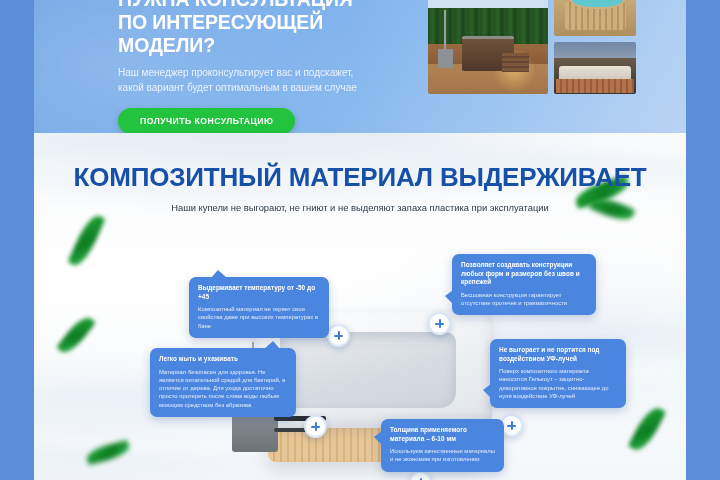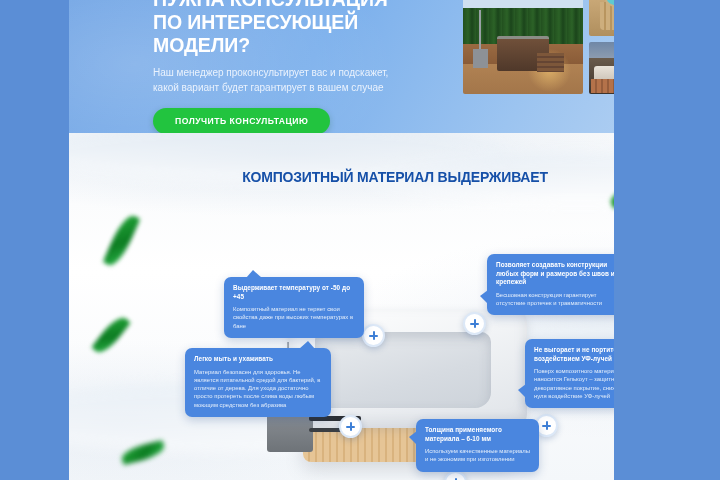--- a/index.html
+++ b/index.html
@@ -4,22 +4,22 @@
 <title>Композитный материал — лендинг</title>
 <style>
   html,body{margin:0;padding:0;}
   body{
     width:720px;height:480px;overflow:hidden;
     background:#5b8ed6;
     font-family:"Liberation Sans","DejaVu Sans",sans-serif;
     -webkit-font-smoothing:antialiased;
   }
   .page{
-    position:absolute;left:34px;top:0;width:545px;height:480px;
-    overflow:hidden;background:#404040;margin-left:35px;
+    position:absolute;left:34px;top:0;width:652px;height:480px;
+    overflow:hidden;background:#404040;
   }
 
   
   .banner{
     position:absolute;left:0;top:0;width:652px;height:133px;
     background:linear-gradient(120deg,#6fa3e4 0%,#7cb0ec 38%,#9cc4f0 70%,#b9d4f3 100%);
     overflow:hidden;
   }
   .banner:before{
     content:"";position:absolute;left:-60px;top:-40px;width:420px;height:260px;
@@ -97,21 +97,21 @@
     background:linear-gradient(135deg,#23a83a,#0d7c22 55%,#2bb84a);}
   .lf1{left:44px;top:80px;width:17px;height:55px;transform:rotate(24deg);}
   .lf2{left:34px;top:180px;width:16px;height:44px;transform:rotate(38deg);}
   .lf3{left:540px;top:50px;width:56px;height:18px;transform:rotate(-18deg);}
   .lf4{left:556px;top:68px;width:44px;height:16px;transform:rotate(22deg);filter:blur(2.6px);}
   .lf5{left:604px;top:272px;width:18px;height:48px;transform:rotate(28deg);}
   .lf6{left:52px;top:312px;width:44px;height:15px;transform:rotate(-14deg);filter:blur(2.4px);}
 
   .heading{position:absolute;left:0;top:32px;width:652px;text-align:center;}
   .heading h2{
-    margin:0;color:#1650a8;font-weight:bold;font-size:14px;line-height:25px;
+    margin:0;color:#1650a8;font-weight:bold;font-size:26px;line-height:25px;
     letter-spacing:-.2px;
   }
   .heading h2 span{display:block;}
   .lede{
     margin:11px 0 0 0;color:#2d3a48;font-size:9.4px;line-height:13px;
   }
 
   
   .product{position:absolute;left:188px;top:165px;width:300px;height:190px;}
   .tub-body{
@@ -186,21 +186,21 @@
 
   <section class="banner">
 
     <div class="banner-copy">
       <h1 class="banner-title">
         <span>НУЖНА КОНСУЛЬТАЦИЯ</span>
         <span>ПО ИНТЕРЕСУЮЩЕЙ МОДЕЛИ?</span>
       </h1>
       <p class="banner-sub">
         <span>Наш менеджер проконсультирует вас и подскажет,</span>
-        <span>какой вариант будет гарантирует в вашем случае</span>
+        <span>какой вариант будет оптимальным в вашем случае</span>
       </p>
       <button class="cta">ПОЛУЧИТЬ КОНСУЛЬТАЦИЮ</button>
     </div>
 
     <div class="photos">
       <div class="photo photo-main">
         <div class="trees"></div>
         <div class="pipe"></div>
         <div class="stove"></div>
         <div class="tub"></div>
@@ -228,20 +228,21 @@
     <div class="leaf lf2"></div>
     <div class="leaf lf3"></div>
     <div class="leaf lf4"></div>
     <div class="leaf lf5"></div>
     <div class="leaf lf6"></div>
 
     <div class="heading">
       <h2>
         <span>КОМПОЗИТНЫЙ МАТЕРИАЛ ВЫДЕРЖИВАЕТ</span>
       </h2>
+      <p class="lede">Наши купели не выгорают, не гниют и не выделяют запаха пластика при эксплуатации</p>
     </div>
 
     <div class="product">
       <div class="stove-pipe"></div>
       <div class="tub-body"></div>
       <div class="tub-rim">
         <div class="tub-inner"></div>
       </div>
       <div class="stove-unit"></div>
       <div class="stove-bar"></div>

